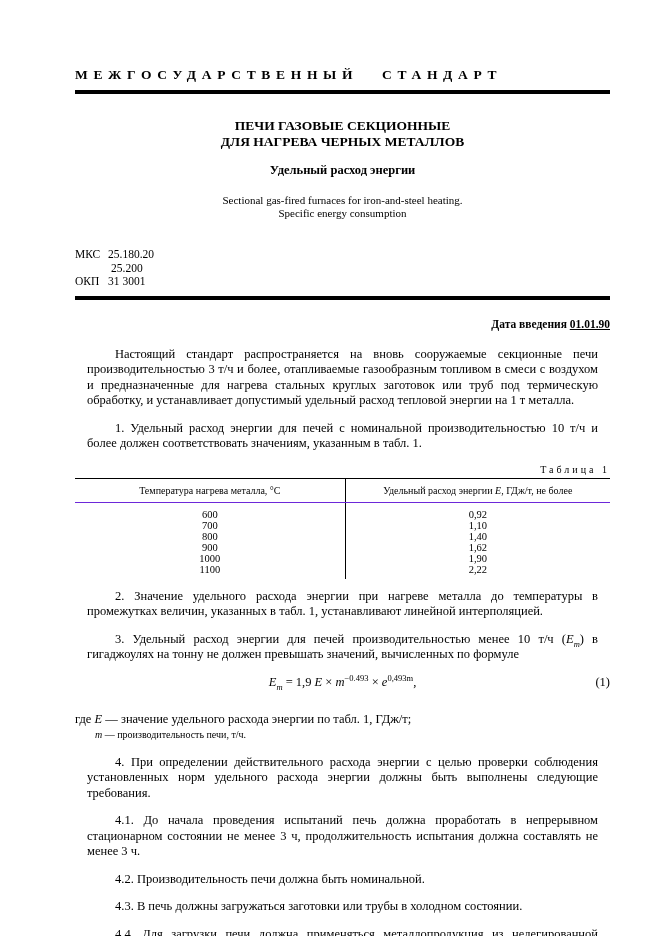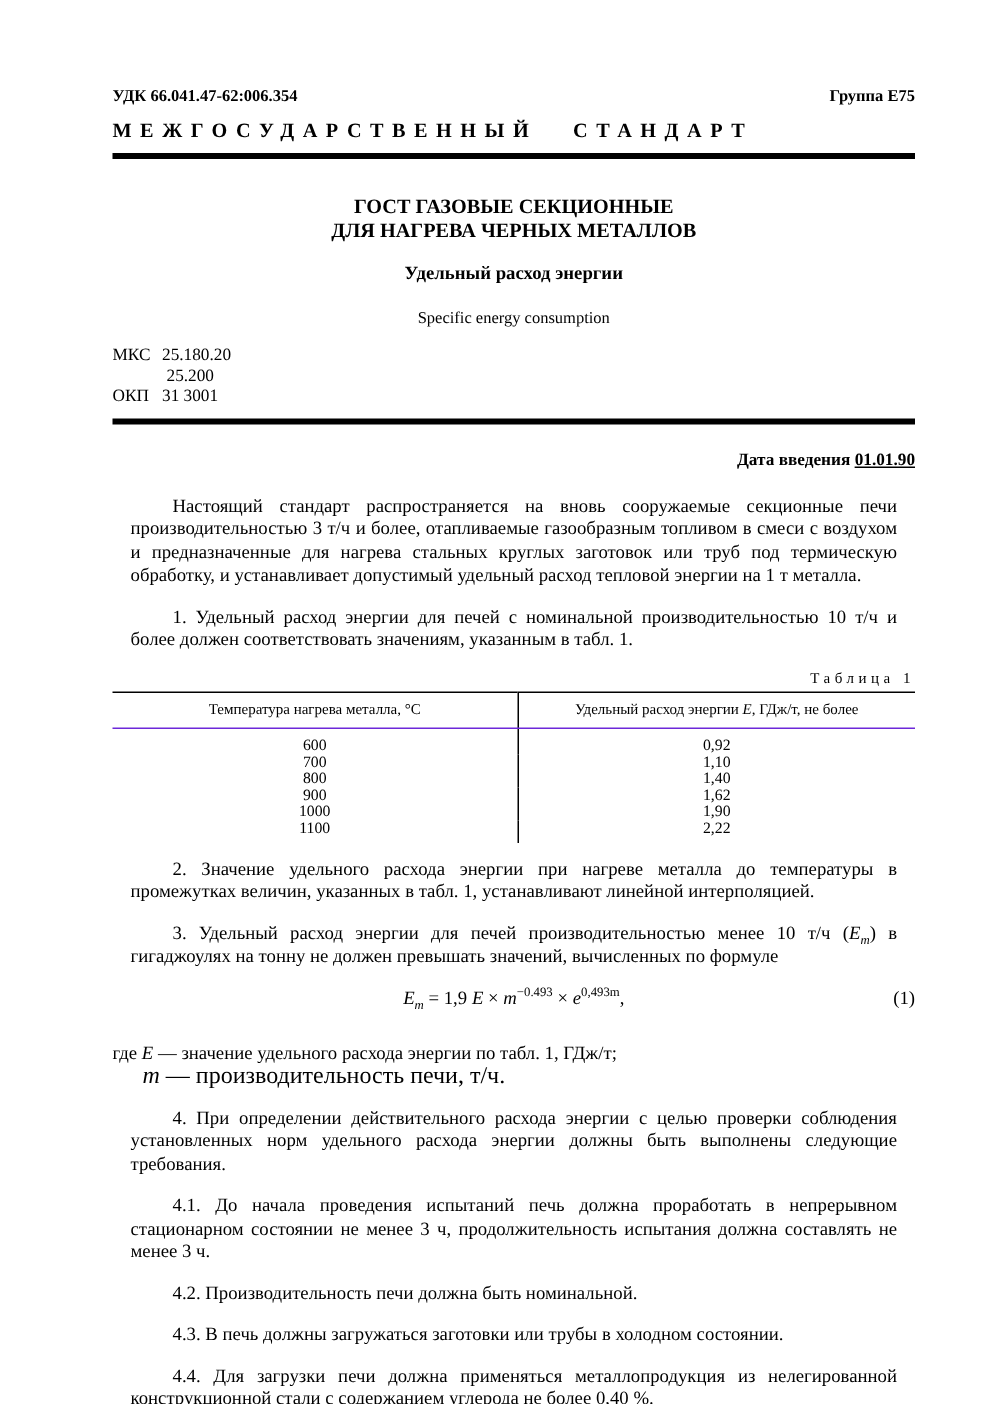--- a/index.html
+++ b/index.html
@@ -66,21 +66,21 @@
   }
   .gost-block {
     width: 148px;
     margin-top: 30px;
     text-align: center;
     font-size: 19px;
     font-weight: bold;
     line-height: 24px;
   }
   .codes {
-    margin-top: 12px;
+    margin-top: 28px;
     font-size: 11.5px;
     line-height: 13.5px;
   }
   .codes .indent2 { padding-left: 36px; }
   .codes .code-label { display: inline-block; min-width: 33px; }
 
   .date-row {
     margin-top: 18px;
     text-align: right;
     font-size: 11.5px;
@@ -146,21 +146,21 @@
     line-height: 0;
   }
   .where-line {
     margin: 0;
     font-size: 12.5px;
     line-height: 15.5px;
   }
   .where-line2 {
     margin: 0;
     padding-left: 20px;
-    font-size: 16px;
+    font-size: 10px;
     line-height: 15.5px;
   }
   .footer-rule { margin-top: 11px; }
   .footer-row {
     display: flex;
     justify-content: space-between;
     margin-top: 7px;
     font-size: 11.5px;
     font-weight: bold;
     word-spacing: 0.45em;
@@ -171,37 +171,34 @@
     font-size: 12.5px;
     line-height: 16px;
   }
   i { font-style: italic; }
 </style>
 </head>
 <body>
 
 <div class="page">
 
-  <div class="udk-row">
-    <span>УДК  66.041.47-62:006.354</span>
-    <span>Группа  Е75</span>
-  </div>
 
   <div class="std-type">МЕЖГОСУДАРСТВЕННЫЙ СТАНДАРТ</div>
 
   <div class="rule rule-thick"></div>
 
   <div class="title-section">
     <div class="title-left">
       <div class="doc-title">
-        <div>ГОСТ ГАЗОВЫЕ СЕКЦИОННЫЕ</div>
+        <div>ПЕЧИ ГАЗОВЫЕ СЕКЦИОННЫЕ</div>
         <div>ДЛЯ НАГРЕВА ЧЕРНЫХ МЕТАЛЛОВ</div>
       </div>
       <div class="doc-subtitle">Удельный расход энергии</div>
       <div class="doc-english">
+        <div>Sectional gas-fired furnaces for  iron-and-steel heating.</div>
         <div>Specific energy consumption</div>
       </div>
     </div>
   </div>
 
   <div class="codes">
     <div><span class="code-label">МКС</span><span>25.180.20</span></div>
     <div class="indent2">25.200</div>
     <div><span class="code-label">ОКП</span><span>31 3001</span></div>
   </div>

